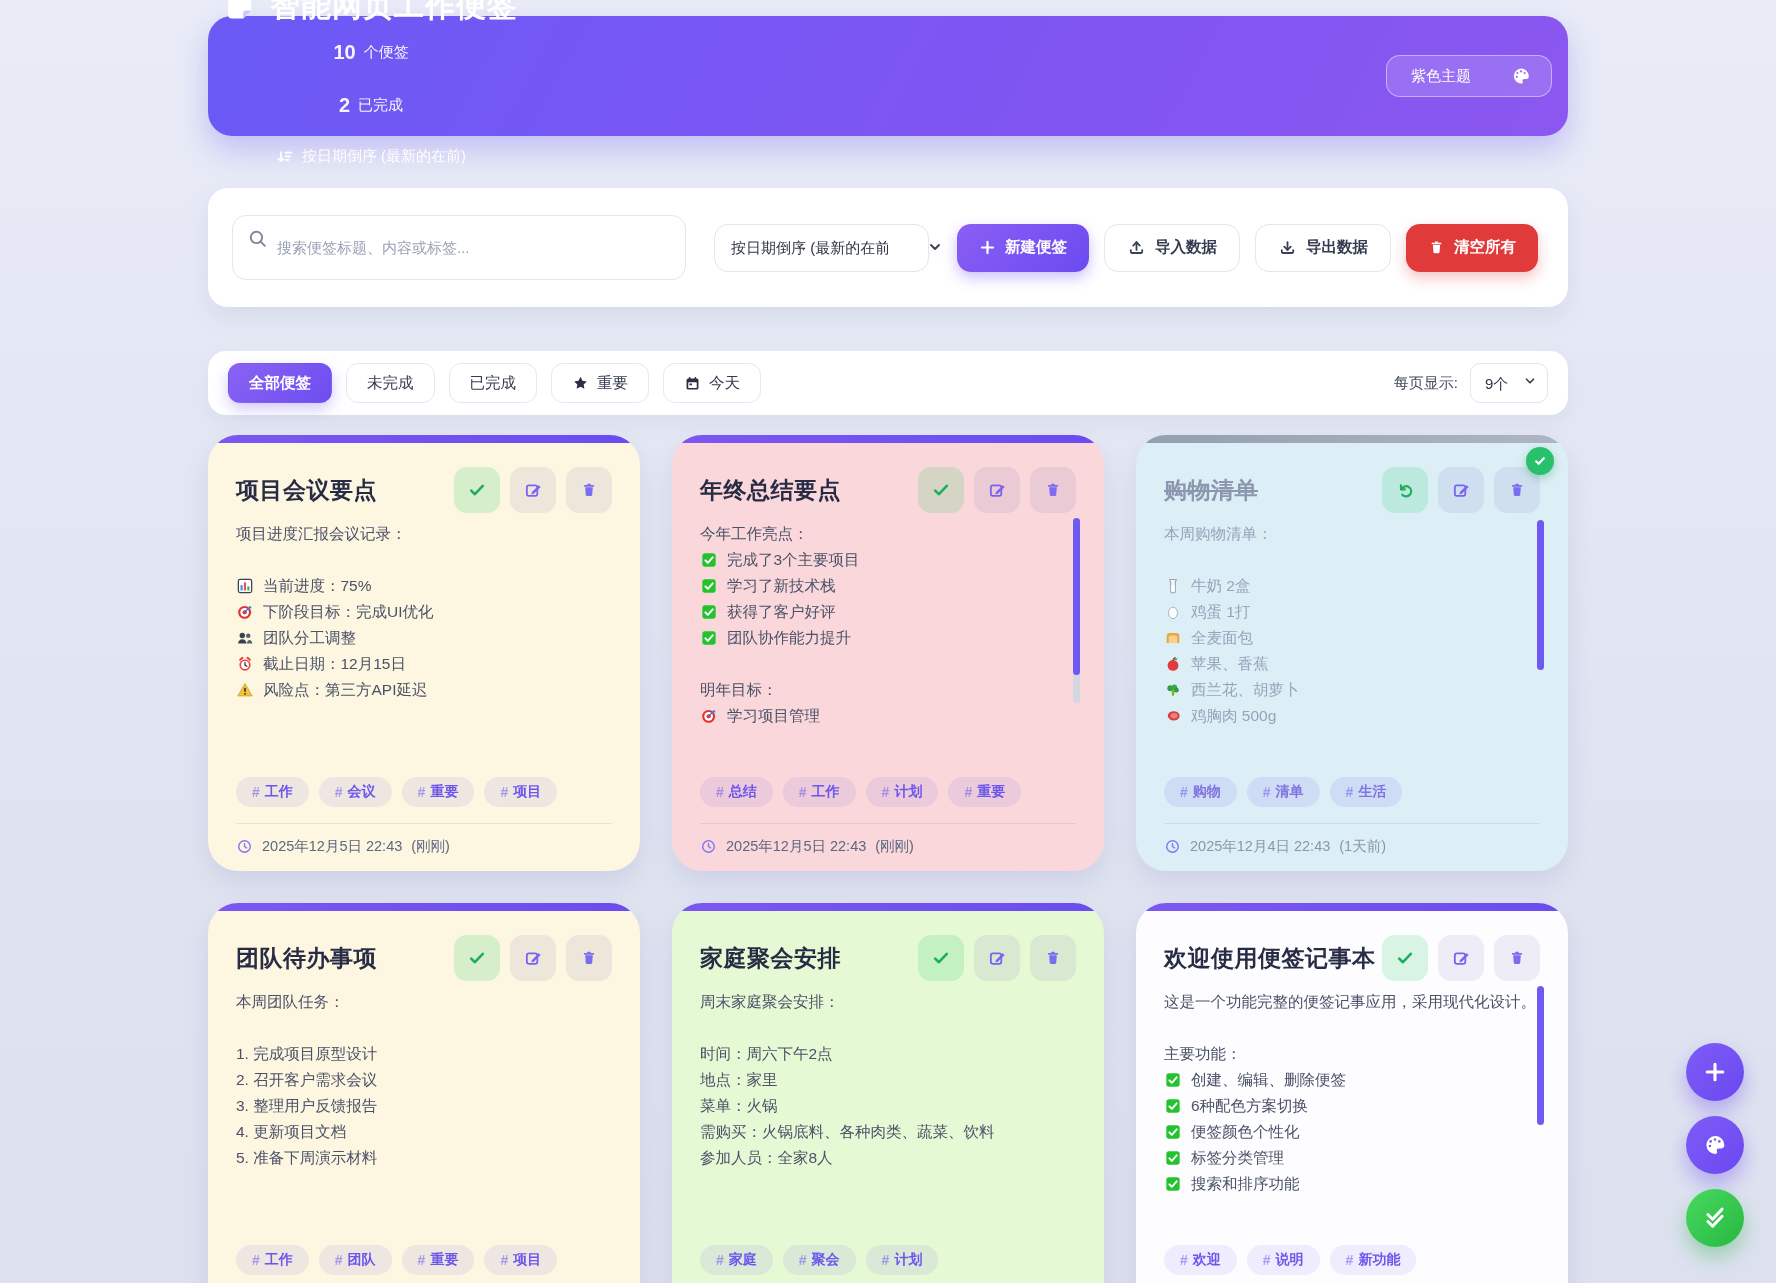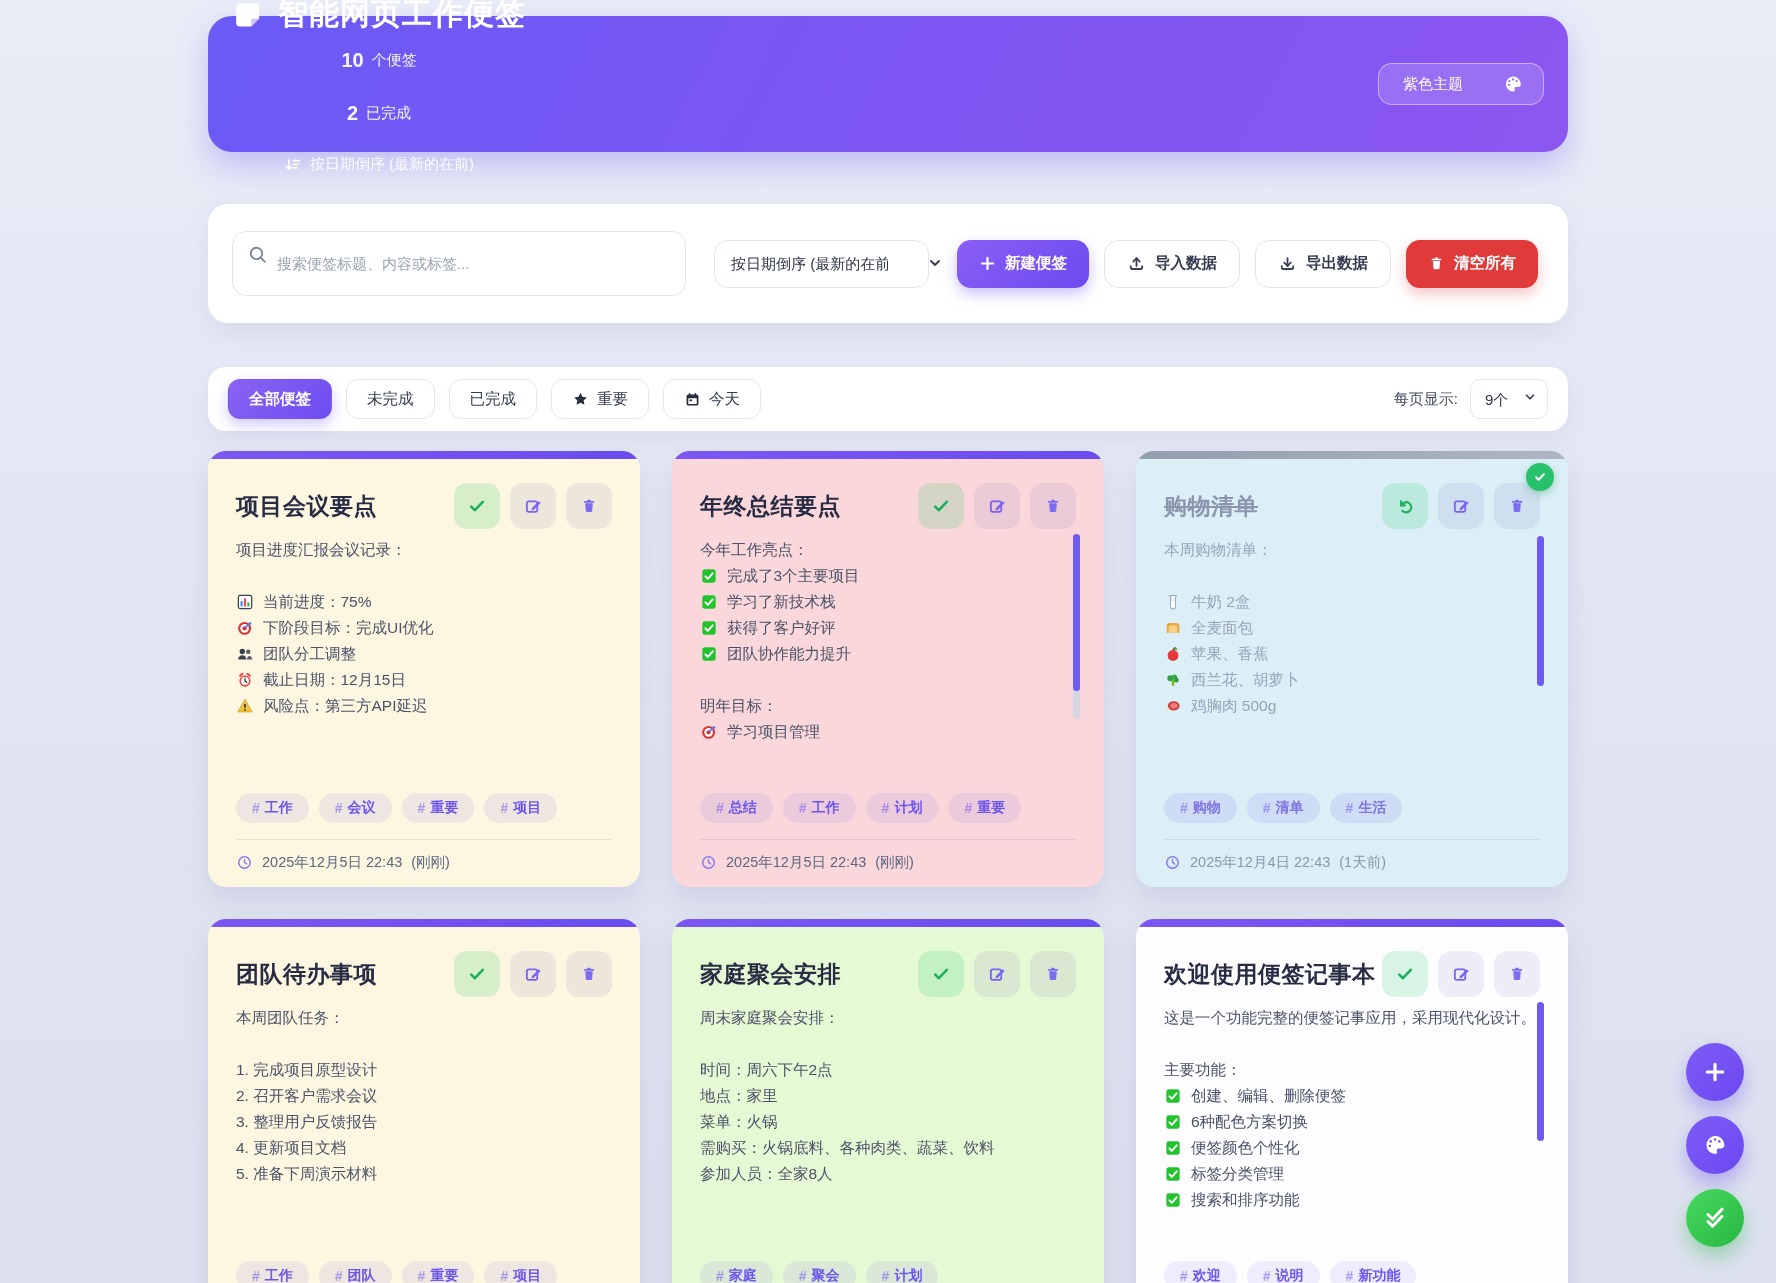--- a/index.html
+++ b/index.html
@@ -6,21 +6,21 @@
   html,body { width:1776px; height:1283px; overflow:hidden; }
   body {
     font-family:"Liberation Sans","DejaVu Sans",sans-serif;
     background:linear-gradient(180deg,#e9ecf7 0%,#e0e4f1 60%,#dde1ef 100%);
     color:#2b3046;
   }
   .app { width:1360px; margin:0 auto; padding-top:16px; position:relative; }
 
   
   .header {
-    height:136px; border-radius:24px; padding:0 24px;
+    height:120px; border-radius:24px; padding:0 16px;
     background:linear-gradient(118deg,#6a5af6 0%,#7e55f2 55%,#8b57f0 100%);
     box-shadow:0 14px 30px rgba(106,90,246,.30);
     display:flex; align-items:center; justify-content:space-between;
     color:#fff;
   }
   .header-left { display:flex; flex-direction:column; gap:14px; }
   .title-row { display:flex; align-items:center; gap:14px; }
   .title-row h1 { font-size:30px; font-weight:800; letter-spacing:1px; }
   .stats-row { display:flex; align-items:center; gap:30px; font-size:15px; color:rgba(255,255,255,.94);flex-direction:column; }
   .stat { display:flex; align-items:center; gap:8px; }
@@ -78,21 +78,21 @@
     background:linear-gradient(135deg,#8a63f3,#6d4df0); border-color:transparent; color:#fff;
     font-weight:700; box-shadow:0 6px 14px rgba(110,80,240,.30);
   }
   .perpage { margin-left:auto; display:flex; align-items:center; gap:12px; font-size:15px; color:#444c61; }
   .pp-select { width:78px; height:40px; border-radius:10px; padding:0 30px 0 14px; }
   .perpage .select-wrap .chev { top:11px; right:11px; }
 
   
   .notes-grid { margin-top:20px; display:grid; grid-template-columns:repeat(3,432px); gap:32px; }
   .note {
-    position:relative; border-radius:18px; height:436px; padding:32px 28px 0; overflow:hidden;
+    position:relative; border-radius:30px; height:436px; padding:32px 28px 0; overflow:hidden;
     box-shadow:0 12px 26px rgba(90,100,160,.14);
   }
   .strip { position:absolute; top:0; left:0; right:0; height:8px; }
   .strip.purple { background:linear-gradient(90deg,#7c57f2,#6a4cf0); }
   .strip.gray   { background:linear-gradient(90deg,#939eae,#aeb6c4); }
   .note-head { display:flex; justify-content:space-between; align-items:flex-start; }
   .note-title { font-size:23px; font-weight:800; color:#272c44; margin-top:8px; letter-spacing:.5px; }
   .note.completed .note-title { color:#8c96ae; text-decoration:line-through; text-decoration-thickness:2px;text-align:right; }
   .actions { display:flex; gap:10px; flex:none; }
   .act {
@@ -576,20 +576,28 @@
               <svg width="18" height="18" viewBox="0 0 20 20">
                 <path d="M6.4 2.8h7.2l-1 3v10.7a1 1 0 0 1-1 1H8.4a1 1 0 0 1-1-1V5.8z" fill="#f3f5f9" stroke="#9aa2b5" stroke-width="1.2"></path>
                 <path d="M7.8 9.4h4.4v6.4H7.8z" fill="#fff"></path>
               </svg>
             </span>
             <span>牛奶 2盒</span>
           </div>
           <div class="line">
             <span class="icon">
               <svg width="18" height="18" viewBox="0 0 20 20">
+                <ellipse cx="10" cy="11" rx="5" ry="6.4" fill="#fbfbfd" stroke="#aab1c2" stroke-width="1.1"></ellipse>
+              </svg>
+            </span>
+            <span>鸡蛋 1打</span>
+          </div>
+          <div class="line">
+            <span class="icon">
+              <svg width="18" height="18" viewBox="0 0 20 20">
                 <path d="M3 8a3.6 3.6 0 0 1 3.6-3.6h6.8A3.6 3.6 0 0 1 17 8v7.6H3z" fill="#e9a63e"></path>
                 <path d="M5.2 9.2a2 2 0 0 1 2-2h5.6a2 2 0 0 1 2 2v6.4H5.2z" fill="#f7d08a"></path>
               </svg>
             </span>
             <span>全麦面包</span>
           </div>
           <div class="line">
             <span class="icon">
               <svg width="18" height="18" viewBox="0 0 20 20">
                 <circle cx="10" cy="11.6" r="6" fill="#e23b3b"></circle>

